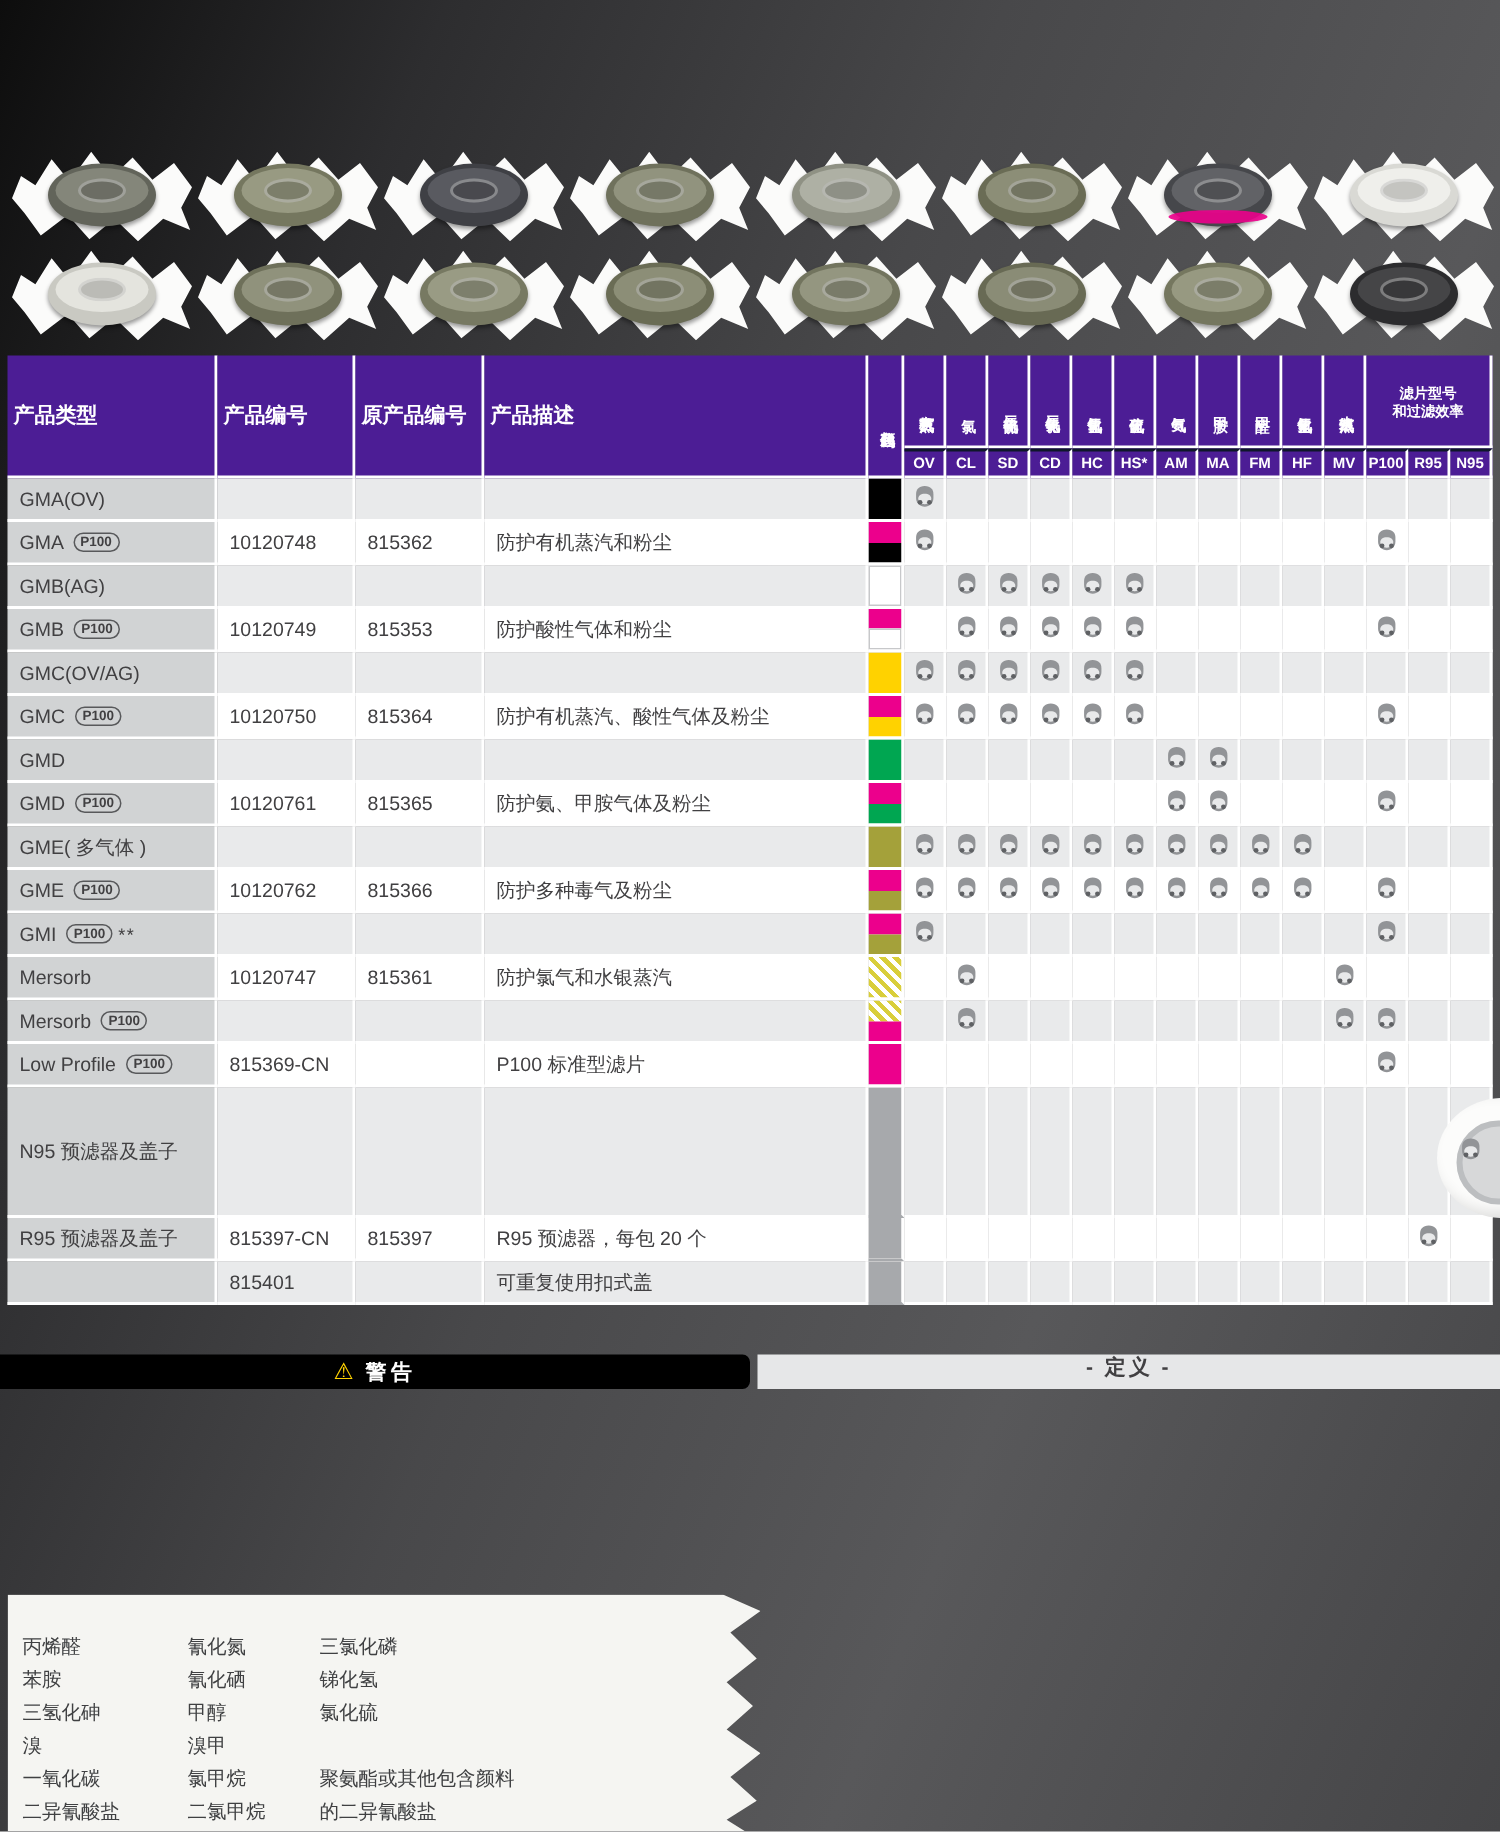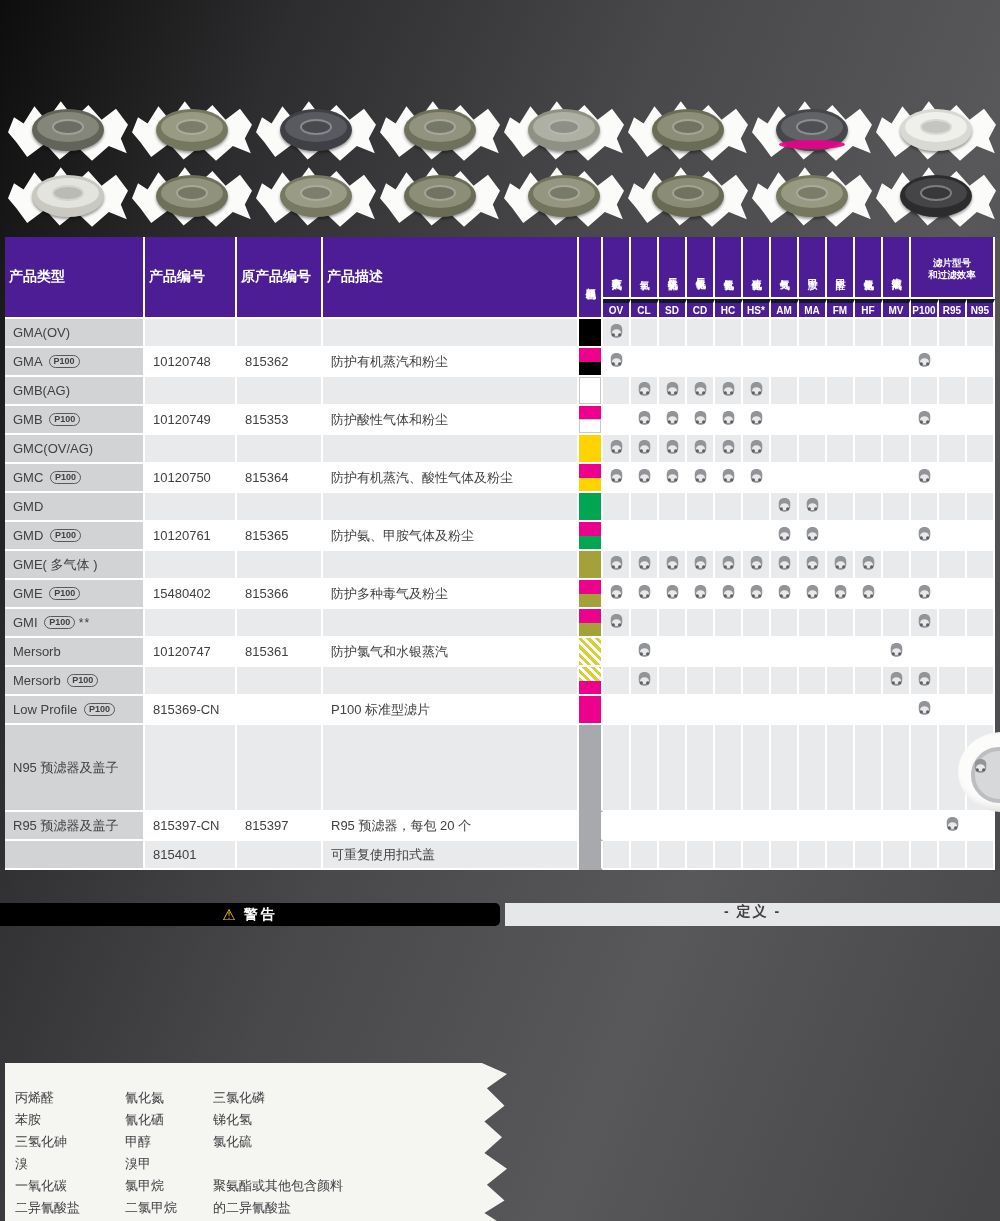--- a/index.html
+++ b/index.html
@@ -22,21 +22,21 @@
   .cart-accent{position:absolute;left:3px;bottom:2px;right:3px;height:9px;border-radius:50%;opacity:.9}
 
   
   .matrix{position:absolute;left:5px;top:237px;border-collapse:separate;border-spacing:0;table-layout:fixed}
   .matrix th,.matrix td{border-right:2px solid #fff;border-bottom:2px solid #fff;overflow:hidden;box-sizing:border-box}
   .matrix thead th{background:#4c1d95;color:#fff;font-weight:bold;vertical-align:middle}
   .h-left{font-size:14px;text-align:left;padding-left:4px;height:62px}
   .h-vert{height:62px;text-align:center;padding:3px 0;vertical-align:middle}
   .vert{writing-mode:vertical-rl;text-orientation:upright;font-size:10px;font-weight:bold;letter-spacing:.5px;line-height:1.05}
   .h-group{font-size:9.5px;text-align:center;line-height:1.3;padding-top:4px;vertical-align:top}
-  .h-abbr{font-size:10px;height:20px;text-align:center;border-top:4px solid #0f172a}
+  .h-abbr{font-size:10px;height:20px;text-align:center;border-top:2px solid #0f172a}
 
   .matrix tbody tr{height:29px}
   .matrix tbody tr.tall{height:87px}
   .matrix tbody td{background:#fff;font-size:13px;color:#414042;vertical-align:middle}
   .matrix tbody tr:nth-child(odd) td{background:#e9eaeb}
   td.c-type{background:#d1d3d4 !important;font-size:15px;padding-left:8px;white-space:nowrap}
   td.c-num{font-size:13.5px;padding-left:8px}
   td.c-desc{font-size:13px;padding-left:8px}
   td.c-color{padding:0;position:relative;background:#fff !important}
   .swstack{position:absolute;inset:0;display:flex;flex-direction:column}
@@ -697,21 +697,21 @@
                 <circle cx="6.3" cy="13.6" r="1.9" fill="#5f6164"></circle>
                 <circle cx="13.7" cy="13.6" r="1.9" fill="#5f6164"></circle>
               </svg></span></td>
           <td class="c-gas"></td>
           <td class="c-gas"></td>
           <td class="c-gas"></td>
           <td class="c-gas"></td>
         </tr>
         <tr>
           <td class="c-type">GME <span class="badge">P100</span></td>
-          <td class="c-num">15480402</td>
+          <td class="c-num">10120762</td>
           <td class="c-num">815366</td>
           <td class="c-desc">防护多种毒气及粉尘</td>
           <td class="c-color">
             <div class="swstack">
               <div class="sw sw-magenta"></div>
               <div class="sw sw-olive"></div>
             </div>
           </td>
           <td class="c-gas"><span class="mask-ico"><svg width="17" height="16" viewBox="0 0 20 18">
                 <path d="M10 0.8 C5.2 0.8 3.2 3.8 3.2 7 L3.2 10.2 C3.2 14.4 6.3 17 10 17 C13.7 17 16.8 14.4 16.8 10.2 L16.8 7 C16.8 3.8 14.8 0.8 10 0.8 Z" fill="#929497"></path>

